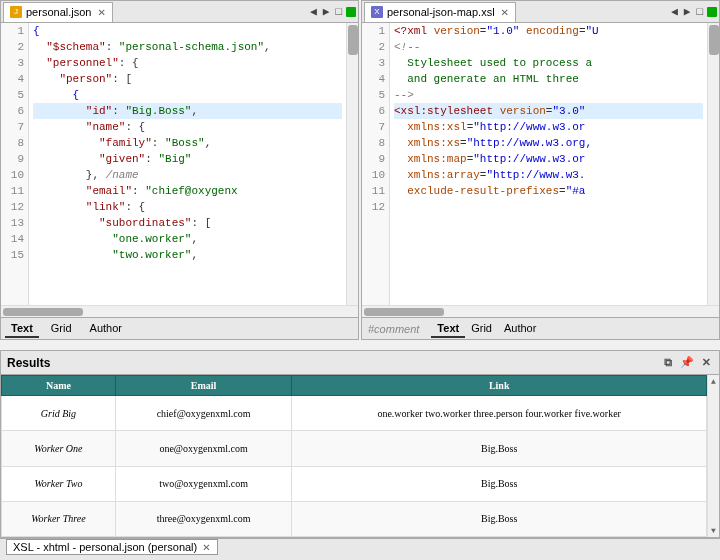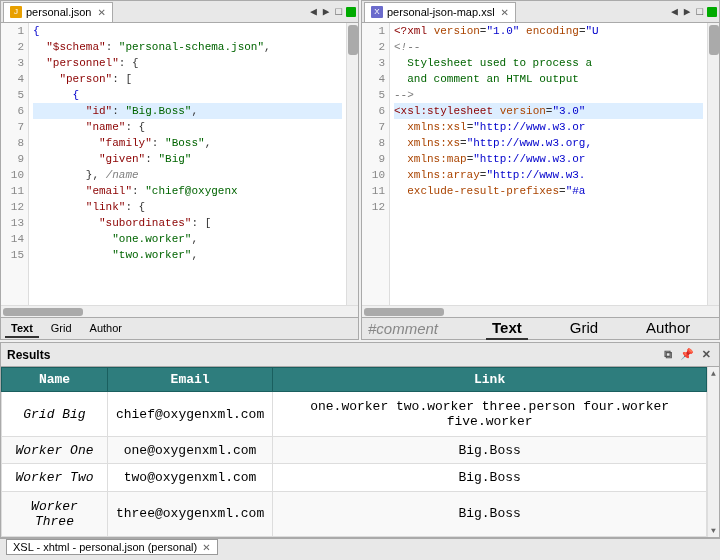--- a/index.html
+++ b/index.html
@@ -197,21 +197,21 @@
       font-weight: bold;
     }
 
     
     .results-panel {
       flex: 1;
       display: flex;
       flex-direction: column;
       background: white;
       border: 1px solid #aaa;
-      margin-top: 2px;
+      margin-top: 10px;
     }
 
     .results-header {
       display: flex;
       align-items: center;
       background: #e8e8e8;
       border-bottom: 1px solid #aaa;
       padding: 2px 6px;
       height: 24px;
       font-family: Arial, sans-serif;
@@ -237,22 +237,22 @@
     .results-table-container {
       flex: 1;
       overflow: hidden;
       position: relative;
       display: flex;
     }
 
     .results-table {
       flex: 1;
       border-collapse: collapse;
-      font-family: Liberation Mono, monospace;
-      font-size: 13px;
+      font-family: Liberation Serif, serif;
+      font-size: 10px;
       width: 100%;
       padding-left: 27px;
     }
 
     .results-table th {
       background: #2e7d7d;
       color: white;
       padding: 4px 8px;
       border: 1px solid #1a5f5f;
       text-align: center;
@@ -436,40 +436,40 @@
           <div>8</div>
           <div>9</div>
           <div>10</div>
         <div>11</div>
           <div>12</div>
       </div>
       <div class="code-content">
         <div><span class="xml-tag">&lt;?xml</span> <span class="xml-attr">version</span><span class="punc">=</span><span class="xml-val">"1.0"</span> <span class="xml-attr">encoding</span><span class="punc">=</span><span class="xml-val">"U</span></div>
         <div><span class="xml-comment">&lt;!--</span></div>
         <div>&nbsp;&nbsp;<span class="xsl-green">Stylesheet used to process a</span></div>
-        <div>&nbsp;&nbsp;<span class="xsl-green">and comment an HTML output</span></div>
+        <div>&nbsp;&nbsp;<span class="xsl-green">and generate an HTML three</span></div>
         <div><span class="xml-comment">--&gt;</span></div>
         <div class="line-highlighted"><span class="xml-tag">&lt;xsl:stylesheet</span> <span class="xml-attr">version</span><span class="punc">=</span><span class="xml-val">"3.0"</span></div>
         <div>&nbsp;&nbsp;<span class="xml-attr">xmlns:xsl</span><span class="punc">=</span><span class="xml-val">"http://www.w3.or</span></div>
         <div>&nbsp;&nbsp;<span class="xml-attr">xmlns:xs</span><span class="punc">=</span><span class="xml-val">"http://www.w3.org,</span></div>
         <div>&nbsp;&nbsp;<span class="xml-attr">xmlns:map</span><span class="punc">=</span><span class="xml-val">"http://www.w3.or</span></div>
         <div>&nbsp;&nbsp;<span class="xml-attr">xmlns:array</span><span class="punc">=</span><span class="xml-val">"http://www.w3.</span></div>
         <div>&nbsp;&nbsp;<span class="xml-attr">exclude-result-prefixes</span><span class="punc">=</span><span class="xml-val">"#a</span></div>
         <div></div>
       </div>
       <div class="scroll-track">
         <div class="scroll-thumb"></div>
       </div>
     </div>
 
     <div class="h-scroll-bar">
       <div class="h-scroll-thumb"></div>
     </div>
 
-    <div style="display:flex; align-items:center; background:#e8e8e8; border-top:1px solid #aaa; padding-left:6px; font-family:Arial,sans-serif; font-size:15px; height:22px;gap:36px;">
+    <div style="display:flex; align-items:center; background:#e8e8e8; border-top:1px solid #aaa; padding-left:6px; font-family:Arial,sans-serif; font-size:11px; height:22px;">
       <span style="color:#888; font-style:italic; margin-right:12px;">#comment</span>
       <span class="bottom-tab active">Text</span>
       <span class="bottom-tab">Grid</span>
       <span class="bottom-tab">Author</span>
     </div>
   </div>
 </div>
 
 <div class="results-panel">
   <div class="results-header">

